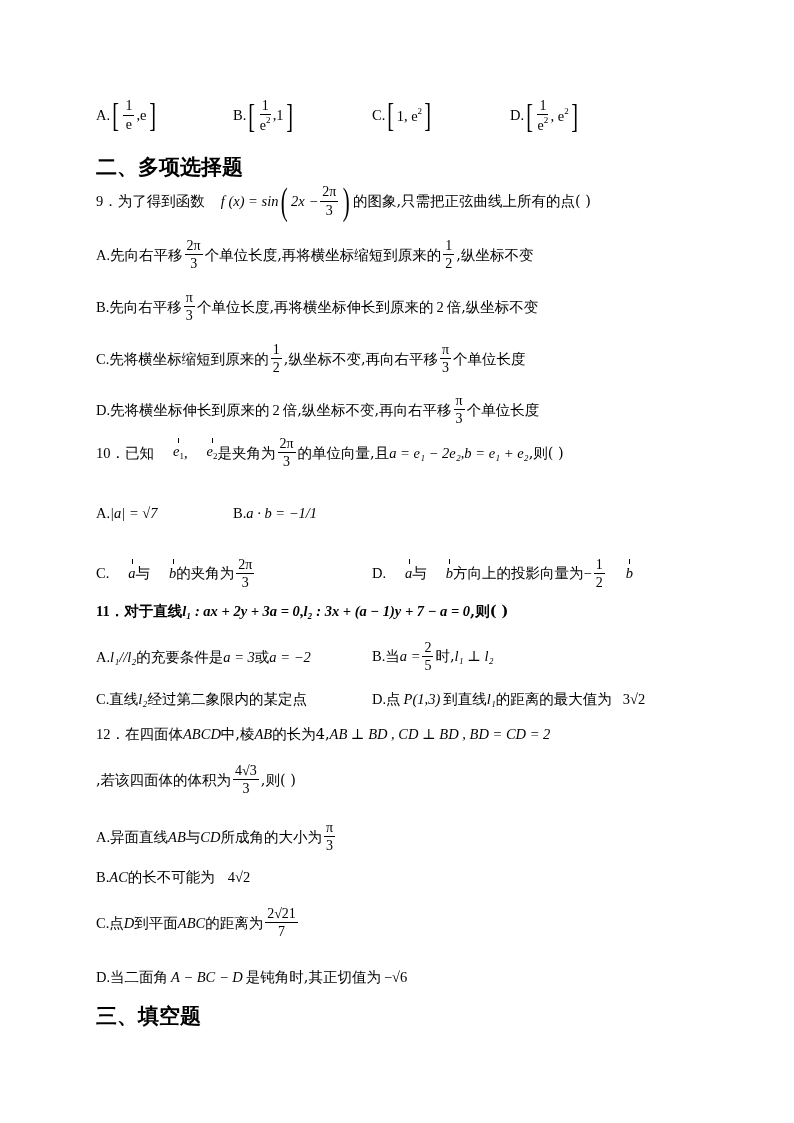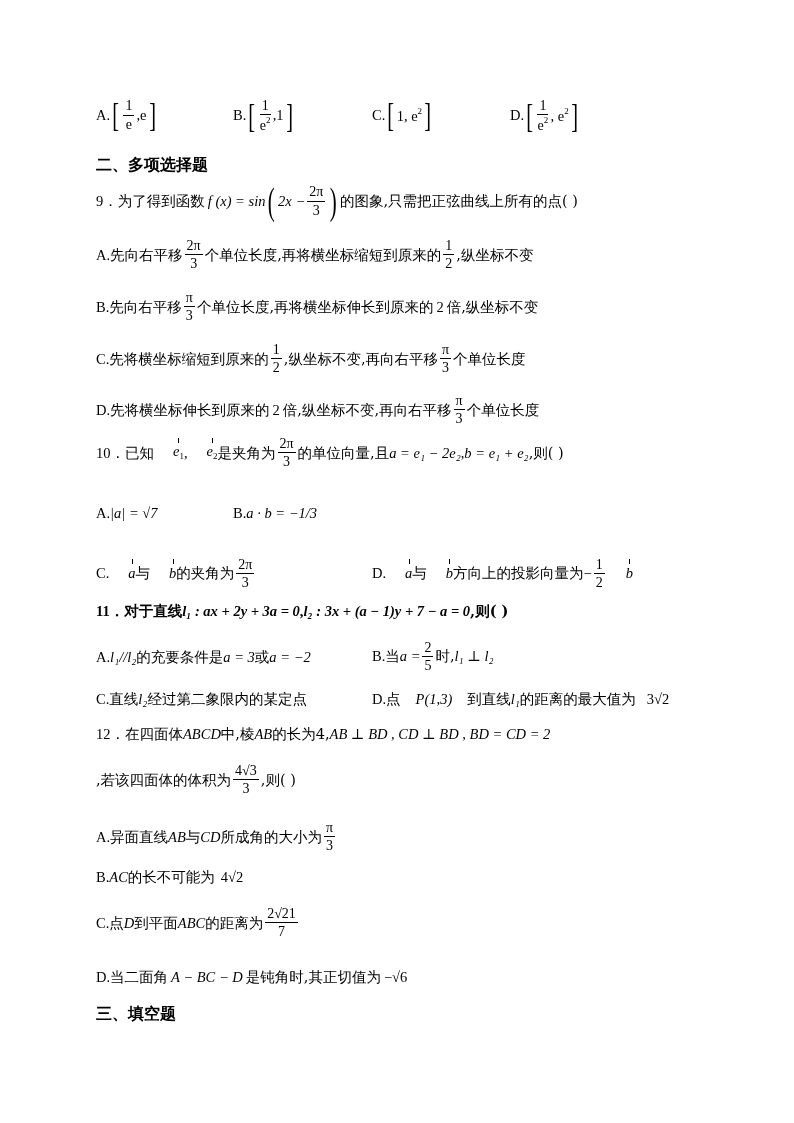--- a/index.html
+++ b/index.html
@@ -7,21 +7,21 @@
        font-family:"DejaVu Serif","Liberation Serif",serif;color:#000;font-size:14.5px;}
   .row{position:absolute;left:96px;display:flex;align-items:center;white-space:nowrap;line-height:1;}
   .m{font-family:"Liberation Serif","DejaVu Serif",serif;font-style:italic;}
   .r{font-family:"Liberation Serif","DejaVu Serif",serif;font-style:normal;}
   .frac{display:inline-flex;flex-direction:column;align-items:center;vertical-align:middle;margin:0 2px;
         font-family:"Liberation Serif",serif;font-size:14px;}
   .frac .n{padding:0 2px 1px;border-bottom:1px solid #000;line-height:1.1;}
   .frac .d{padding-top:1px;line-height:1.1;}
   .bk{font-family:"Liberation Serif",serif;font-size:34px;font-weight:100;line-height:1;transform:scaleX(0.6);display:inline-block;}
   .paren{font-family:"Liberation Serif",serif;font-size:38px;font-weight:100;line-height:1;transform:scaleX(0.55);display:inline-block;}
-  .h{font-family:"DejaVu Sans","Liberation Sans",sans-serif;font-weight:bold;font-size:16px;}
+  .h{font-family:"DejaVu Sans","Liberation Sans",sans-serif;font-weight:bold;font-size:21px;}
   sup{font-size:9px;vertical-align:7px;}
   sub{font-size:9px;vertical-align:-3px;}
   .opt{position:absolute;display:flex;align-items:center;white-space:nowrap;}
   .vec{position:relative;display:inline-block;margin-left:19px;}
   .vec::before{content:"";position:absolute;left:50%;top:-6px;width:1px;height:5px;background:#000;}
 </style>
 </head>
 <body>
 
 <div class="opt" style="left:96px;top:98px;">
@@ -59,21 +59,21 @@
     </span>
   <span class="r"><span>, e</span><sup>2</sup></span>
   <span class="bk">]</span>
 </div>
 
 <div class="row h" style="top:157px;">二、多项选择题</div>
 
 <div class="row" style="top:182px;">
   <span class="r">9．</span>
   <span>为了得到函数</span>
-  <span class="m" style="margin-left:3px">f (x) = sin</span>
+  <span class="m" style="margin-left:16px">f (x) = sin</span>
   <span class="paren">(</span>
   <span class="m">2x −</span>
   <span class="frac">
       <span class="n">2π</span>
       <span class="d">3</span>
     </span>
   <span class="paren">)</span>
   <span>的图象,只需把正弦曲线上所有的点(   )</span>
 </div>
 
@@ -145,21 +145,21 @@
   <span class="m">b = e₁ + e₂</span>
   <span>,则(   )</span>
 </div>
 
 <div class="opt" style="left:96px;top:505px;">
   <span class="r">A.</span>
   <span class="m">|a| = √7</span>
 </div>
 <div class="opt" style="left:233px;top:505px;">
   <span class="r">B.</span>
-  <span class="m">a · b = −1/3</span>
+  <span class="m">a · b = −1/1</span>
 </div>
 <div class="opt" style="left:96px;top:557px;">
   <span class="r">C.</span>
   <span class="m vec">a</span>
   <span>与</span>
   <span class="m vec">b</span>
   <span>的夹角为</span>
   <span class="frac">
       <span class="n">2π</span>
       <span class="d">3</span>
@@ -209,21 +209,21 @@
 </div>
 <div class="opt" style="left:96px;top:690px;">
   <span class="r">C.</span>
   <span>直线</span>
   <span class="m">l₂</span>
   <span>经过第二象限内的某定点</span>
 </div>
 <div class="opt" style="left:372px;top:690px;">
   <span class="r">D.</span>
   <span>点</span>
-  <span class="m" style="margin:0 15px">P(1,3)</span>
+  <span class="m" style="margin:0 3px">P(1,3)</span>
   <span>到直线</span>
   <span class="m">l₁</span>
   <span>的距离的最大值为</span>
   <span class="r" style="margin-left:11px">3√2</span>
 </div>
 
 <div class="row" style="top:727px;justify-content:center;">
   <span class="r">12．</span>
   <span>在四面体</span>
   <span class="m">ABCD</span>
@@ -250,21 +250,21 @@
   <span>所成角的大小为</span>
   <span class="frac">
       <span class="n">π</span>
       <span class="d">3</span>
     </span>
 </div>
 <div class="row" style="top:870px;">
   <span class="r">B.</span>
   <span class="m">AC</span>
   <span>的长不可能为</span>
-  <span class="r" style="margin-left:6px">4√2</span>
+  <span class="r" style="margin-left:13px">4√2</span>
 </div>
 <div class="row" style="top:906px;">
   <span class="r">C.</span>
   <span>点</span>
   <span class="m">D</span>
   <span>到平面</span>
   <span class="m">ABC</span>
   <span>的距离为</span>
   <span class="frac">
       <span class="n">2√21</span>

